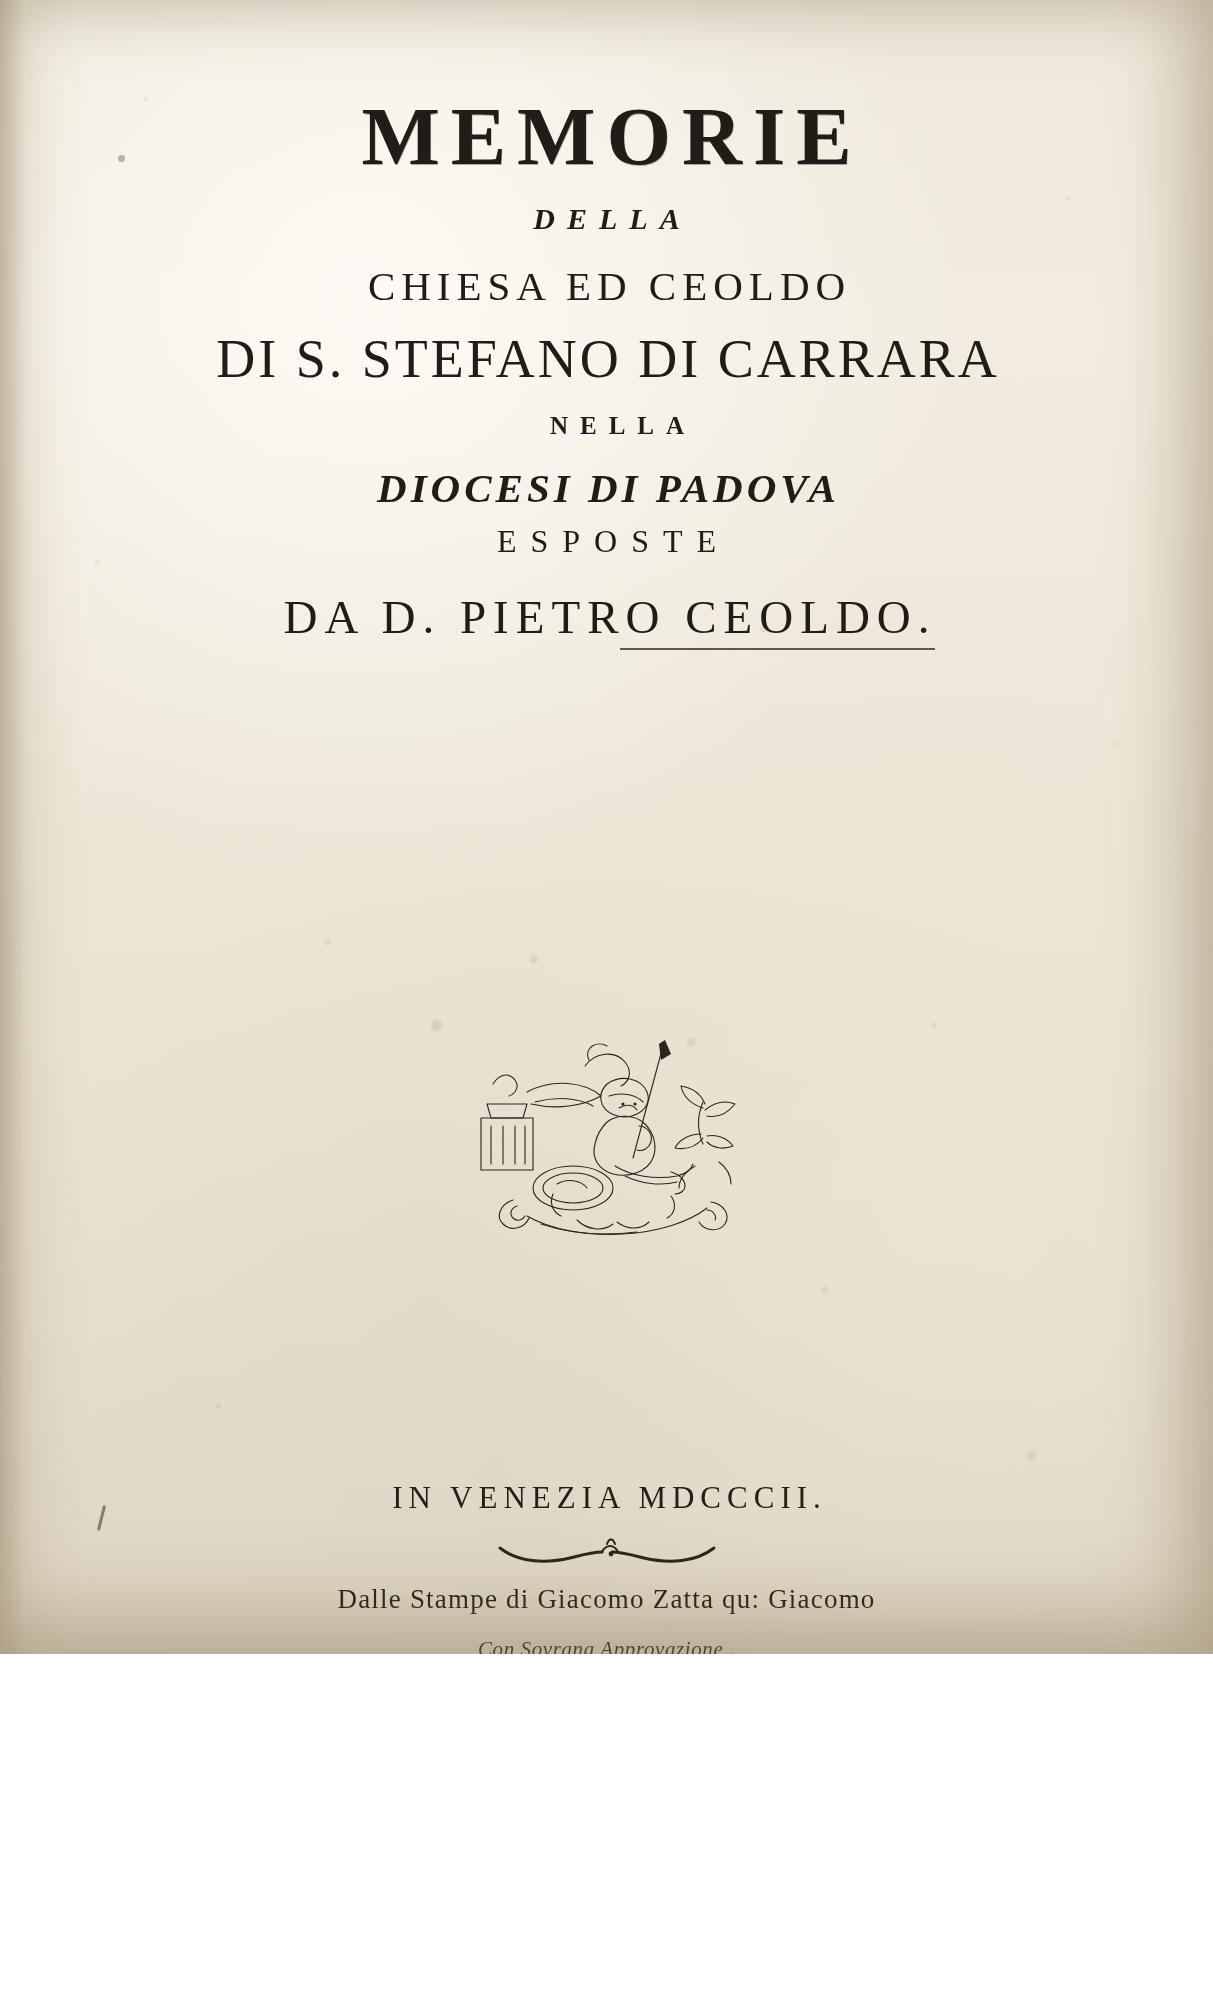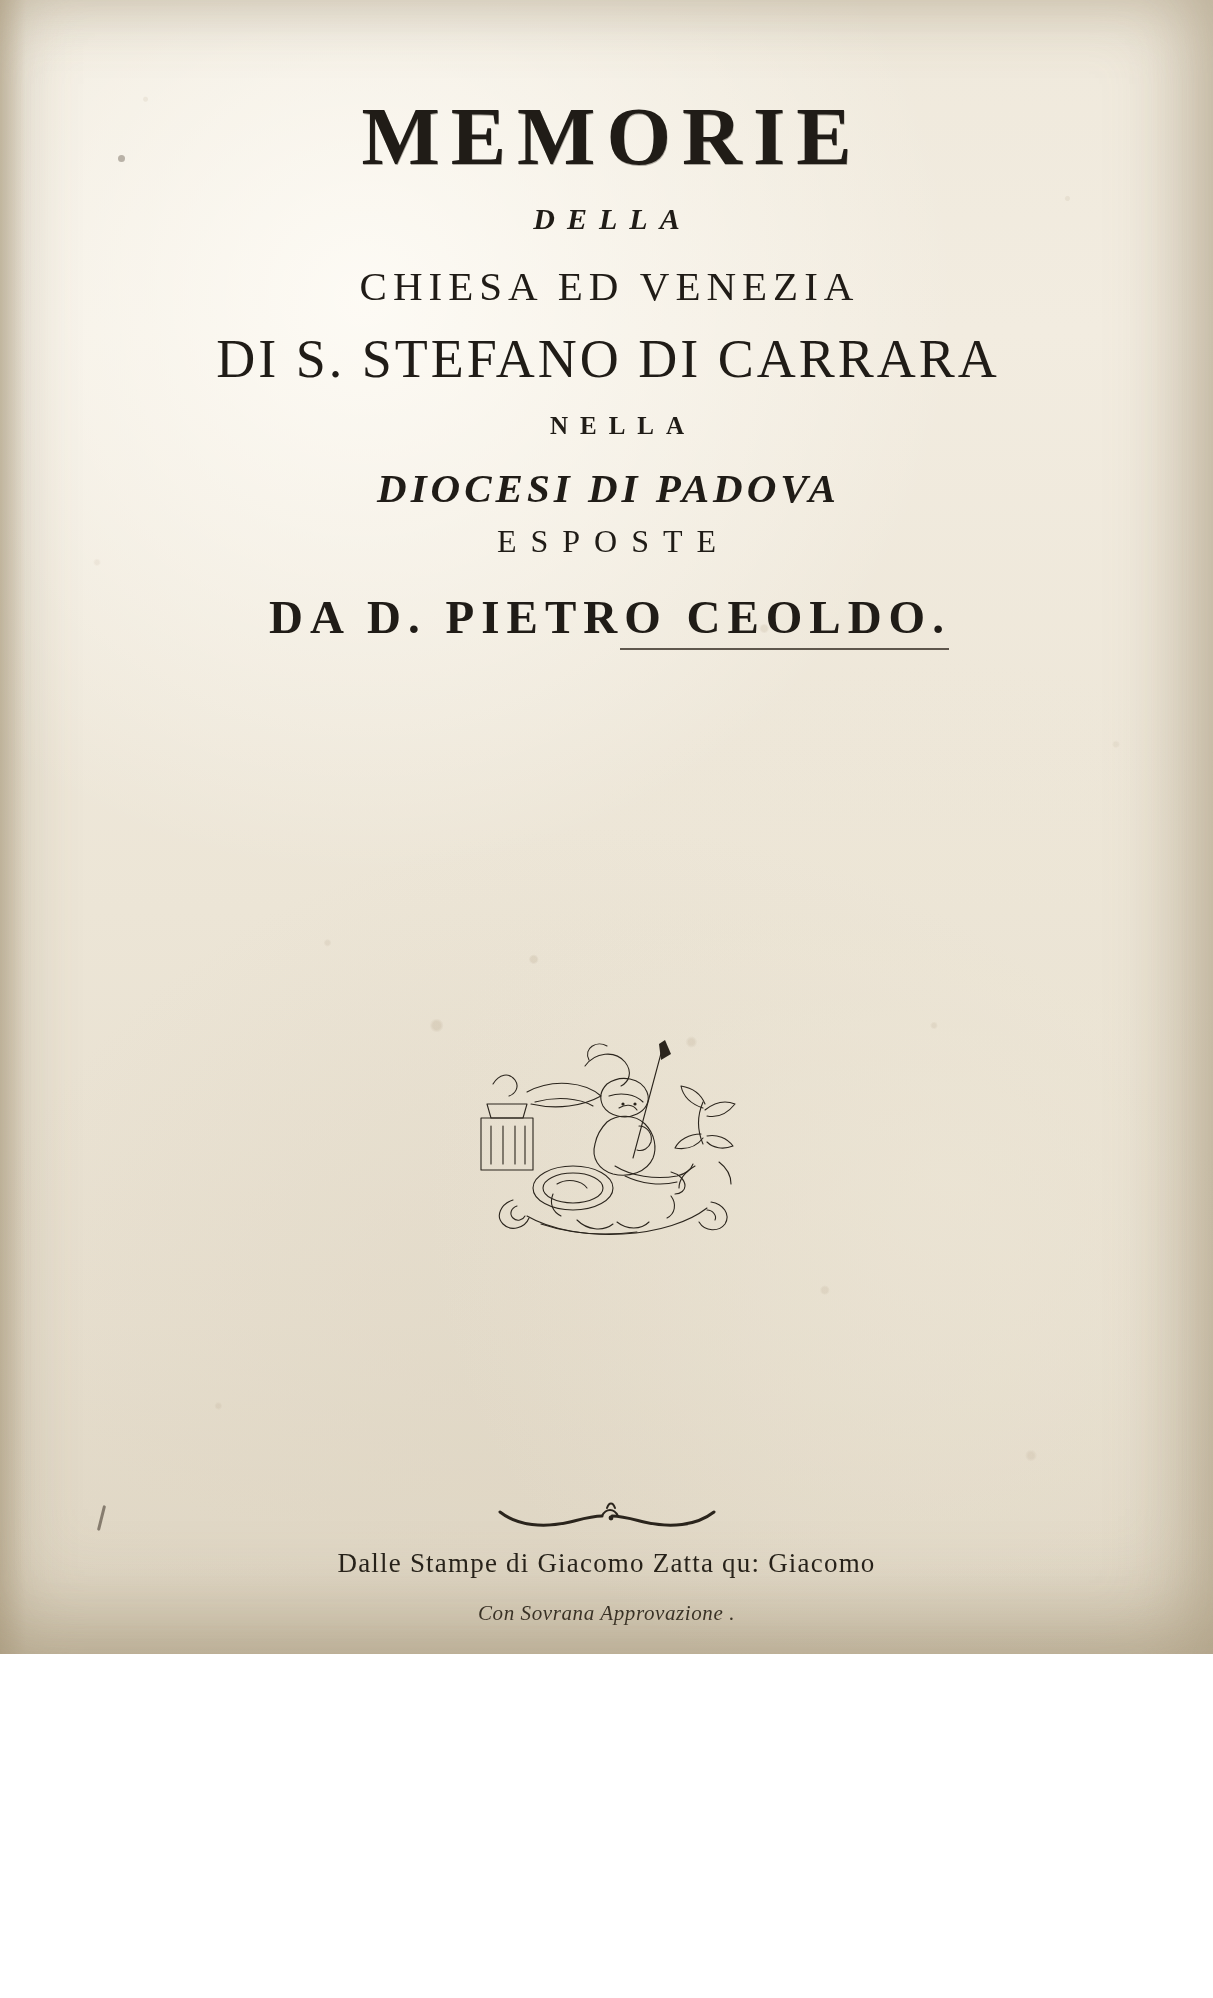--- a/index.html
+++ b/index.html
@@ -123,21 +123,21 @@
     margin-top: 11px;
     text-indent: 14px;
   }
   .l-autore {
     position: relative;
     display: inline-block;
     font-size: 47px;
     letter-spacing: 7px;
     margin-top: 30px;
     text-indent: 7px;
-    font-weight: 700;
+    font-weight: 400;
   }
   .autore-rule {
     position: absolute;
     left: 52%;
     right: 2px;
     bottom: -6px;
     height: 2px;
     background: rgba(45,38,28,0.75);
   }
 
@@ -204,21 +204,21 @@
 
 <div class="page">
 
   <div class="grain"></div>
   <div class="left-strip"></div>
   <div class="mark-b"></div>
 
   <div class="title-block">
     <div class="line l-memorie">MEMORIE</div>
     <div class="line l-della">DELLA</div>
-    <div class="line l-chiesa">CHIESA ED VENEZIA</div>
+    <div class="line l-chiesa">CHIESA ED CEOLDO</div>
     <div class="line l-distefano">DI S. STEFANO DI CARRARA</div>
     <div class="line l-nella">NELLA</div>
     <div class="line l-diocesi">DIOCESI DI PADOVA</div>
     <div class="line l-esposte">ESPOSTE</div>
     <div class="line">
       <span class="l-autore">
         <span>DA D. PIETRO CEOLDO.</span>
         <span class="autore-rule"></span>
       </span>
     </div>
@@ -281,20 +281,21 @@
         <path d="M160 192 c10 8 24 8 32 0"></path>
         <path d="M96 164 c-4 10 0 18 8 22"></path>
         <path d="M214 166 c6 8 4 18 -4 22"></path>
       </g>
     </svg>
   </div>
 
   <div class="mark-a"></div>
 
   <div class="imprint">
+    <div class="line l-venezia">IN VENEZIA MDCCCII.</div>
     <div class="divider">
       <svg viewBox="0 0 230 40" xmlns="http://www.w3.org/2000/svg" aria-hidden="true">
         <g fill="none" stroke="#2b251d" stroke-linecap="round">
           <path d="M8 14 c18 14 44 16 70 10 c12 -3 22 -6 32 -6" stroke-width="3"></path>
           <path d="M222 14 c-18 14 -44 16 -70 10 c-12 -3 -22 -6 -32 -6" stroke-width="3"></path>
           <path d="M110 18 c4 -8 12 -8 16 0" stroke-width="2"></path>
           <path d="M115 10 c2 -6 6 -6 8 0" stroke-width="2"></path>
           <circle cx="119" cy="20" r="2.4" fill="#2b251d" stroke="none"></circle>
         </g>
       </svg>

